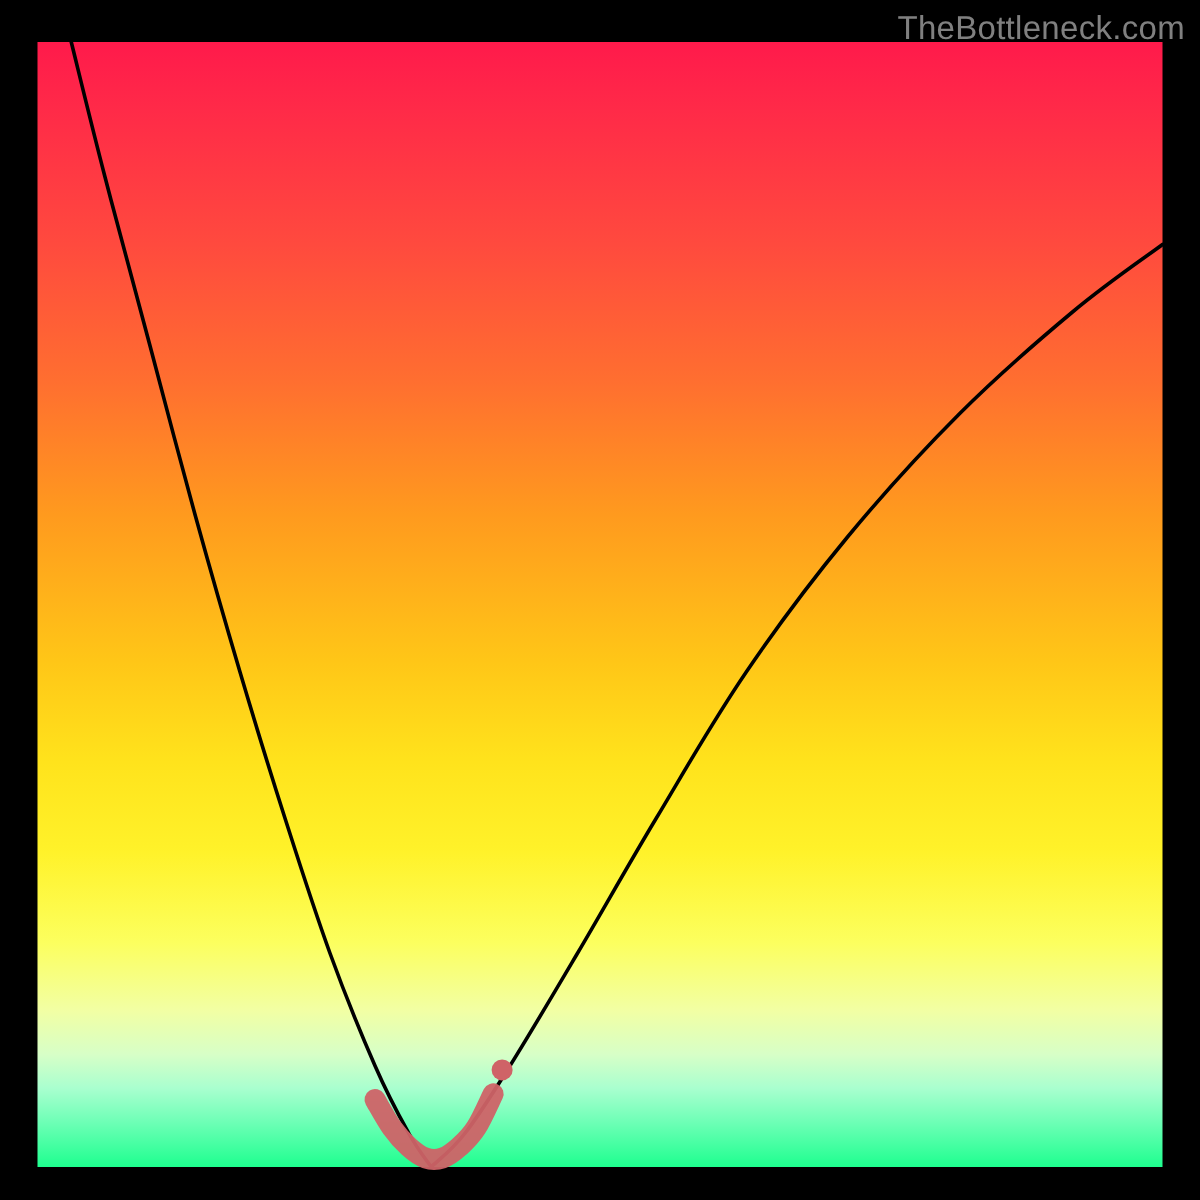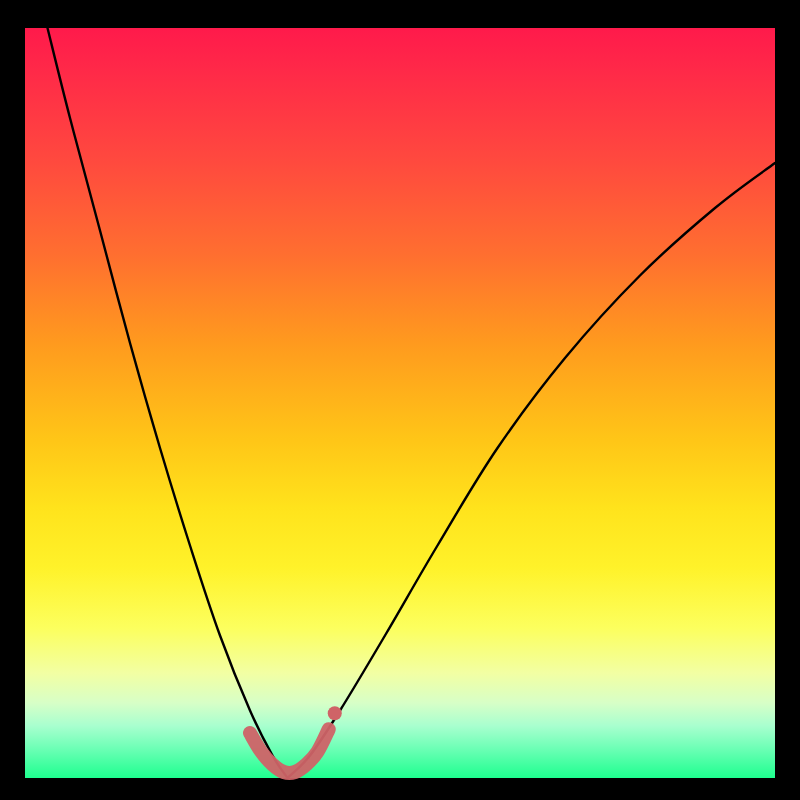--- a/index.html
+++ b/index.html
@@ -54,20 +54,21 @@
     inset: 0;
     width: 100%;
     height: 100%;
     overflow: visible;
   }
 </style>
 </head>
 <body>
 
 <div class="stage">
+  <div class="watermark">TheBottleneck.com</div>
 
   <div class="plot-frame">
     <div class="gradient"></div>
     <svg class="curves" viewBox="0 0 750 750" preserveAspectRatio="none">
       <g id="curve-group">
           <path d="M 22.5 0 C 26.55 16.2, 35.55 53.550000000000004, 45 90 C 54.45 126.44999999999999, 64.2 162, 75 202.5 C 85.8 243, 94.20000000000002 275.8500000000001, 105.00000000000001 315.00000000000006 C 115.80000000000001 354.15000000000003, 124.2 383.55, 135 420 C 145.8 456.45, 154.2 483.75, 165 517.5 C 175.8 551.25, 184.2 577.8, 195 607.5 C 205.8 637.2, 215.55 660.9, 225 682.5 C 234.45 704.1, 240.75 715.35, 247.5 727.5 C 254.25 739.65, 259.8 745.95, 262.5 750" fill="none" stroke="#000000" stroke-width="2.4" stroke-linecap="round"></path>
           <path d="M 262.5 750 C 266.55 745.95, 275.55 739.65, 285 727.5 C 294.45 715.35, 301.5 704.1, 315 682.5 C 328.5 660.9, 342.45 637.2, 360 607.5 C 377.55 577.8, 392.25000000000006 551.25, 412.50000000000006 517.5 C 432.75000000000006 483.75, 449.55 453.75, 472.5 420 C 495.45 386.25, 514.35 361.04999999999995, 540 329.99999999999994 C 565.65 298.94999999999993, 588 274.49999999999994, 615 247.49999999999994 C 642 220.49999999999994, 665.7 200.25, 690 180 C 714.3 159.75, 739.2 143.1, 750 135" fill="none" stroke="#000000" stroke-width="2.4" stroke-linecap="round"></path>
         </g>
       <g id="marker-group">
           <path d="M 225 705 C 227.025 708.375, 232.2 718.08, 236.25 723.75 C 240.3 729.42, 243.45 732.855, 247.5 736.5 C 251.55 740.145, 254.7 742.65, 258.75 744 C 262.8 745.35, 265.95 745.35, 270 744 C 274.05 742.65, 277.2 740.145, 281.25 736.5 C 285.3 732.855, 288.45 730.095, 292.5 723.75 C 296.55 717.405, 301.725 705.3, 303.75 701.25" fill="none" stroke="#cf6367" stroke-width="14" stroke-linecap="round" stroke-linejoin="round" opacity="0.95"></path>

